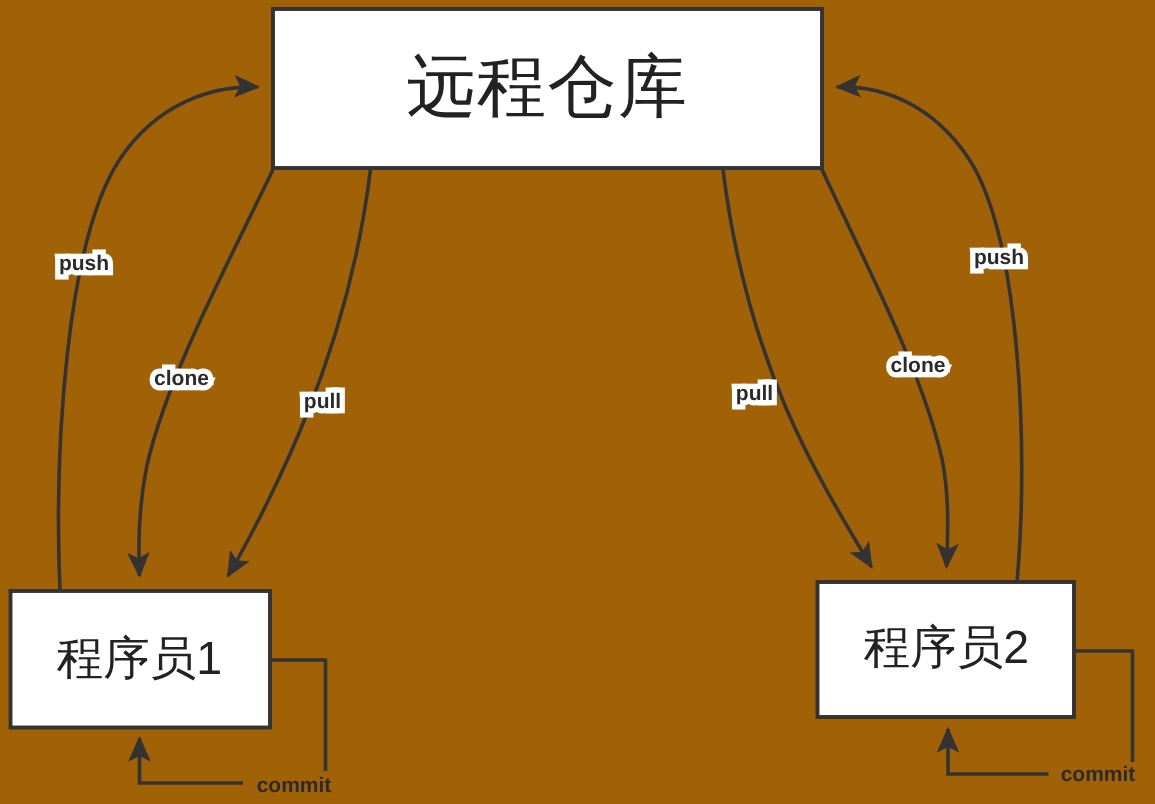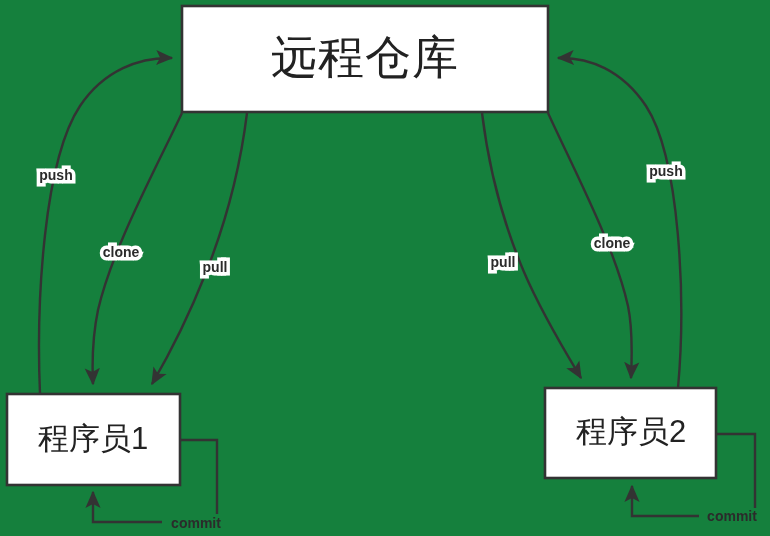--- a/index.html
+++ b/index.html
@@ -7,21 +7,21 @@
     padding: 0;
     background: #ffffff;
   }
   body {
     font-family: "Liberation Sans", "DejaVu Sans", sans-serif;
   }
   #diagram-root {
     position: relative;
     width: 770px;
     height: 536px;
-    background: #15803d;
+    background: #a16207;
     overflow: hidden;
   }
   svg.diagram-canvas {
     display: block;
     width: 770px;
     height: 536px;
   }
   .node-box {
     fill: #ffffff;
     stroke: #333333;

